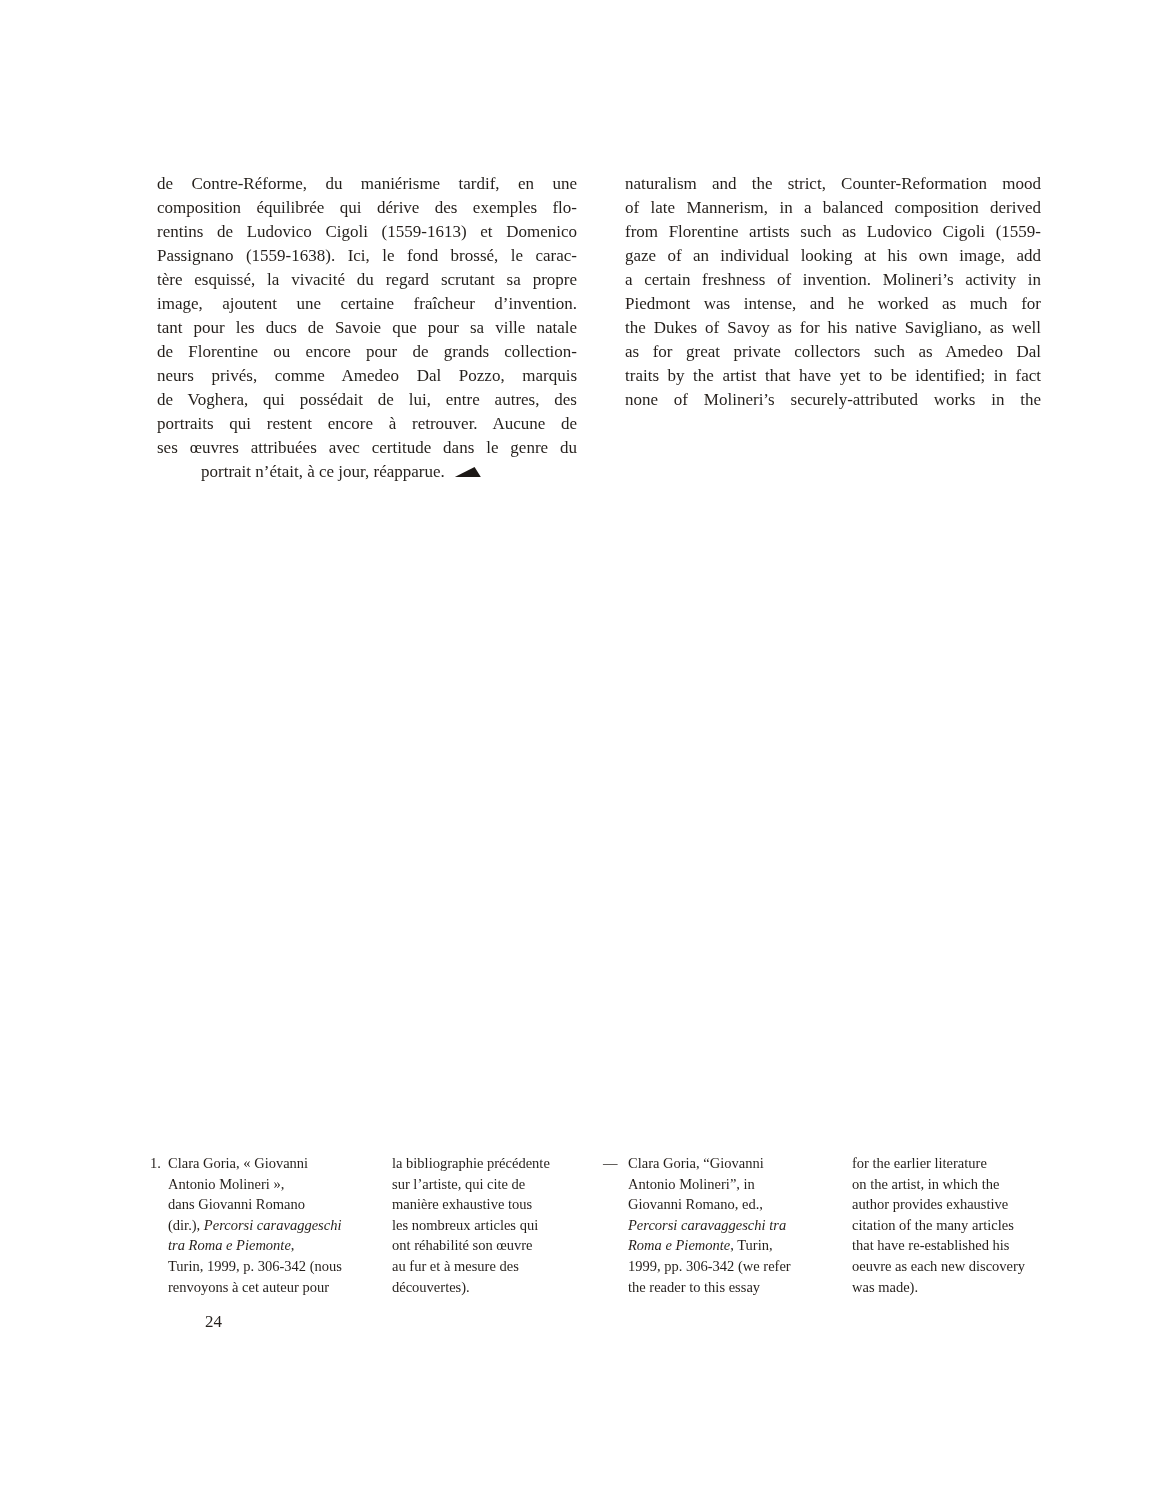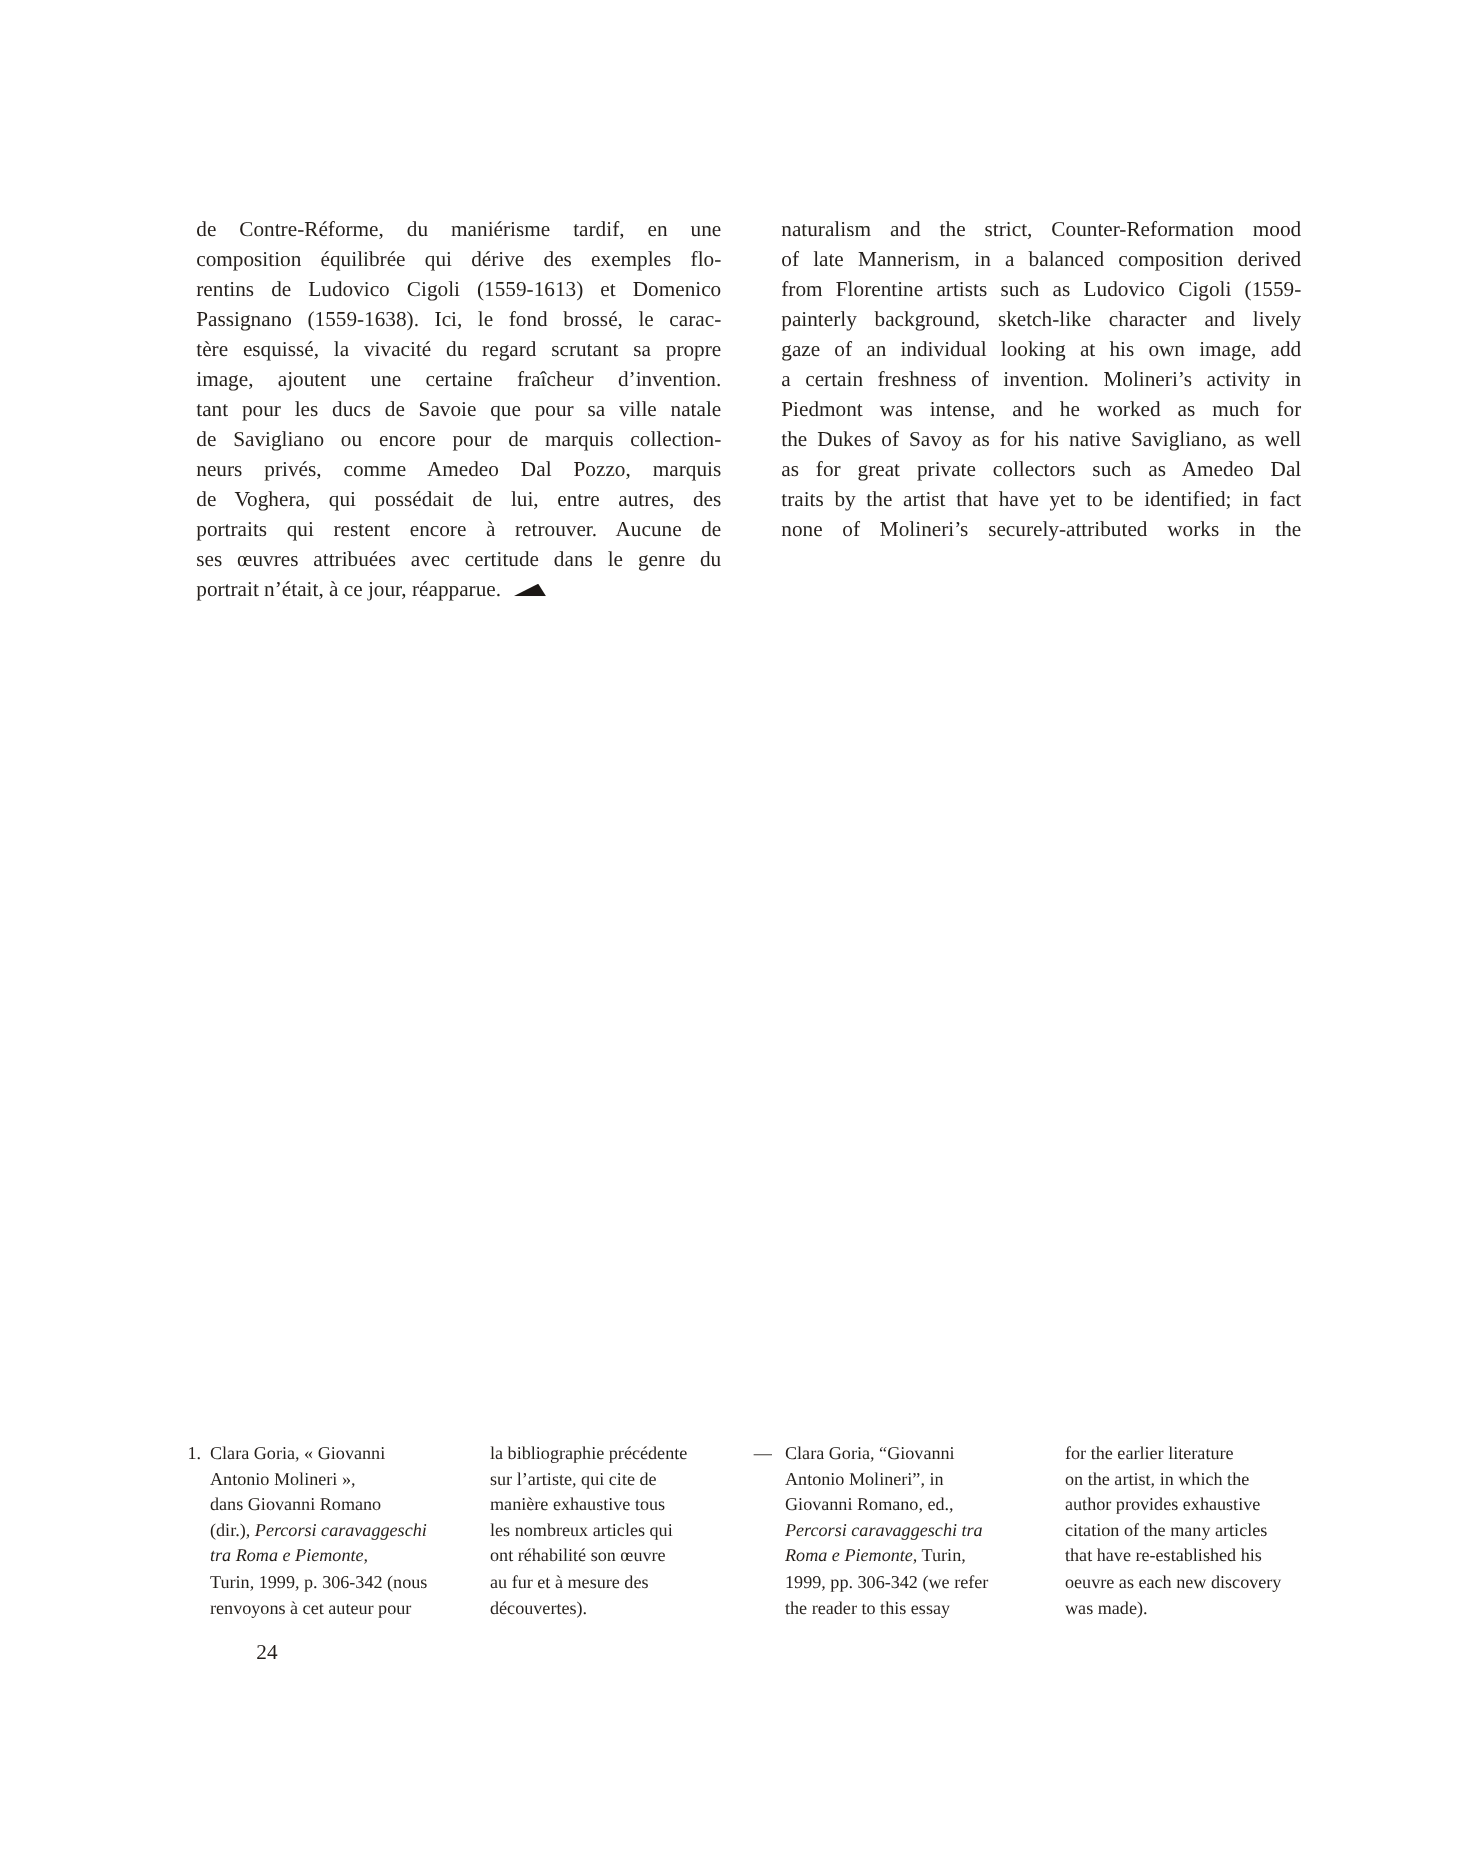--- a/index.html
+++ b/index.html
@@ -21,21 +21,21 @@
   }
   .col-fr { left: 157px; width: 420px; }
   .col-en { left: 625px; width: 416px; }
   .tline {
     text-align: justify;
     text-align-last: justify;
     height: 24px;
     overflow: hidden;
   }
   .tline::after { content: ""; display: inline-block; width: 100%; height: 0; }
-  .tline.tlast { text-align: left; text-align-last: left; }
+  .tline.tlast { text-align: left; text-align-last: left; margin-left: 44px; }
   .tline.tlast::after { content: none; }
   .wedge {
     display: inline-block;
     width: 26px;
     height: 10px;
     margin-left: 10px;
     clip-path: polygon(0% 100%, 76% 0%, 100% 100%);
     vertical-align: baseline;
   }
   
@@ -66,33 +66,32 @@
 <div class="page">
 
   <div class="maincol col-fr">
       <div class="tline">de Contre-Réforme, du maniérisme tardif, en une</div>
       <div class="tline">composition équilibrée qui dérive des exemples flo-</div>
       <div class="tline">rentins de Ludovico Cigoli (1559-1613) et Domenico</div>
       <div class="tline">Passignano (1559-1638). Ici, le fond brossé, le carac-</div>
       <div class="tline">tère esquissé, la vivacité du regard scrutant sa propre</div>
       <div class="tline">image, ajoutent une certaine fraîcheur d’invention.</div>
       <div class="tline">tant pour les ducs de Savoie que pour sa ville natale</div>
-      <div class="tline">de Savigliano ou encore pour de marquis collection-</div>
+      <div class="tline">de Florentine ou encore pour de grands collection-</div>
       <div class="tline">neurs privés, comme Amedeo Dal Pozzo, marquis</div>
       <div class="tline">de Voghera, qui possédait de lui, entre autres, des</div>
       <div class="tline">portraits qui restent encore à retrouver. Aucune de</div>
       <div class="tline">ses œuvres attribuées avec certitude dans le genre du</div>
       <div class="tline tlast">portrait n’était, à ce jour, réapparue.<span class="wedge" style="background: rgb(28, 24, 21);"></span></div>
     </div>
 
   <div class="maincol col-en">
       <div class="tline">naturalism and the strict, Counter-Reformation mood</div>
       <div class="tline">of late Mannerism, in a balanced composition derived</div>
       <div class="tline">from Florentine artists such as Ludovico Cigoli (1559-</div>
-      <div class="tline">painterly background, sketch-like character and lively</div>
       <div class="tline">gaze of an individual looking at his own image, add</div>
       <div class="tline">a certain freshness of invention. Molineri’s activity in</div>
       <div class="tline">Piedmont was intense, and he worked as much for</div>
       <div class="tline">the Dukes of Savoy as for his native Savigliano, as well</div>
       <div class="tline">as for great private collectors such as Amedeo Dal</div>
       <div class="tline">traits by the artist that have yet to be identified; in fact</div>
       <div class="tline">none of Molineri’s securely-attributed works in the</div>
     </div>
 
   <div class="fn fn-fr1">

